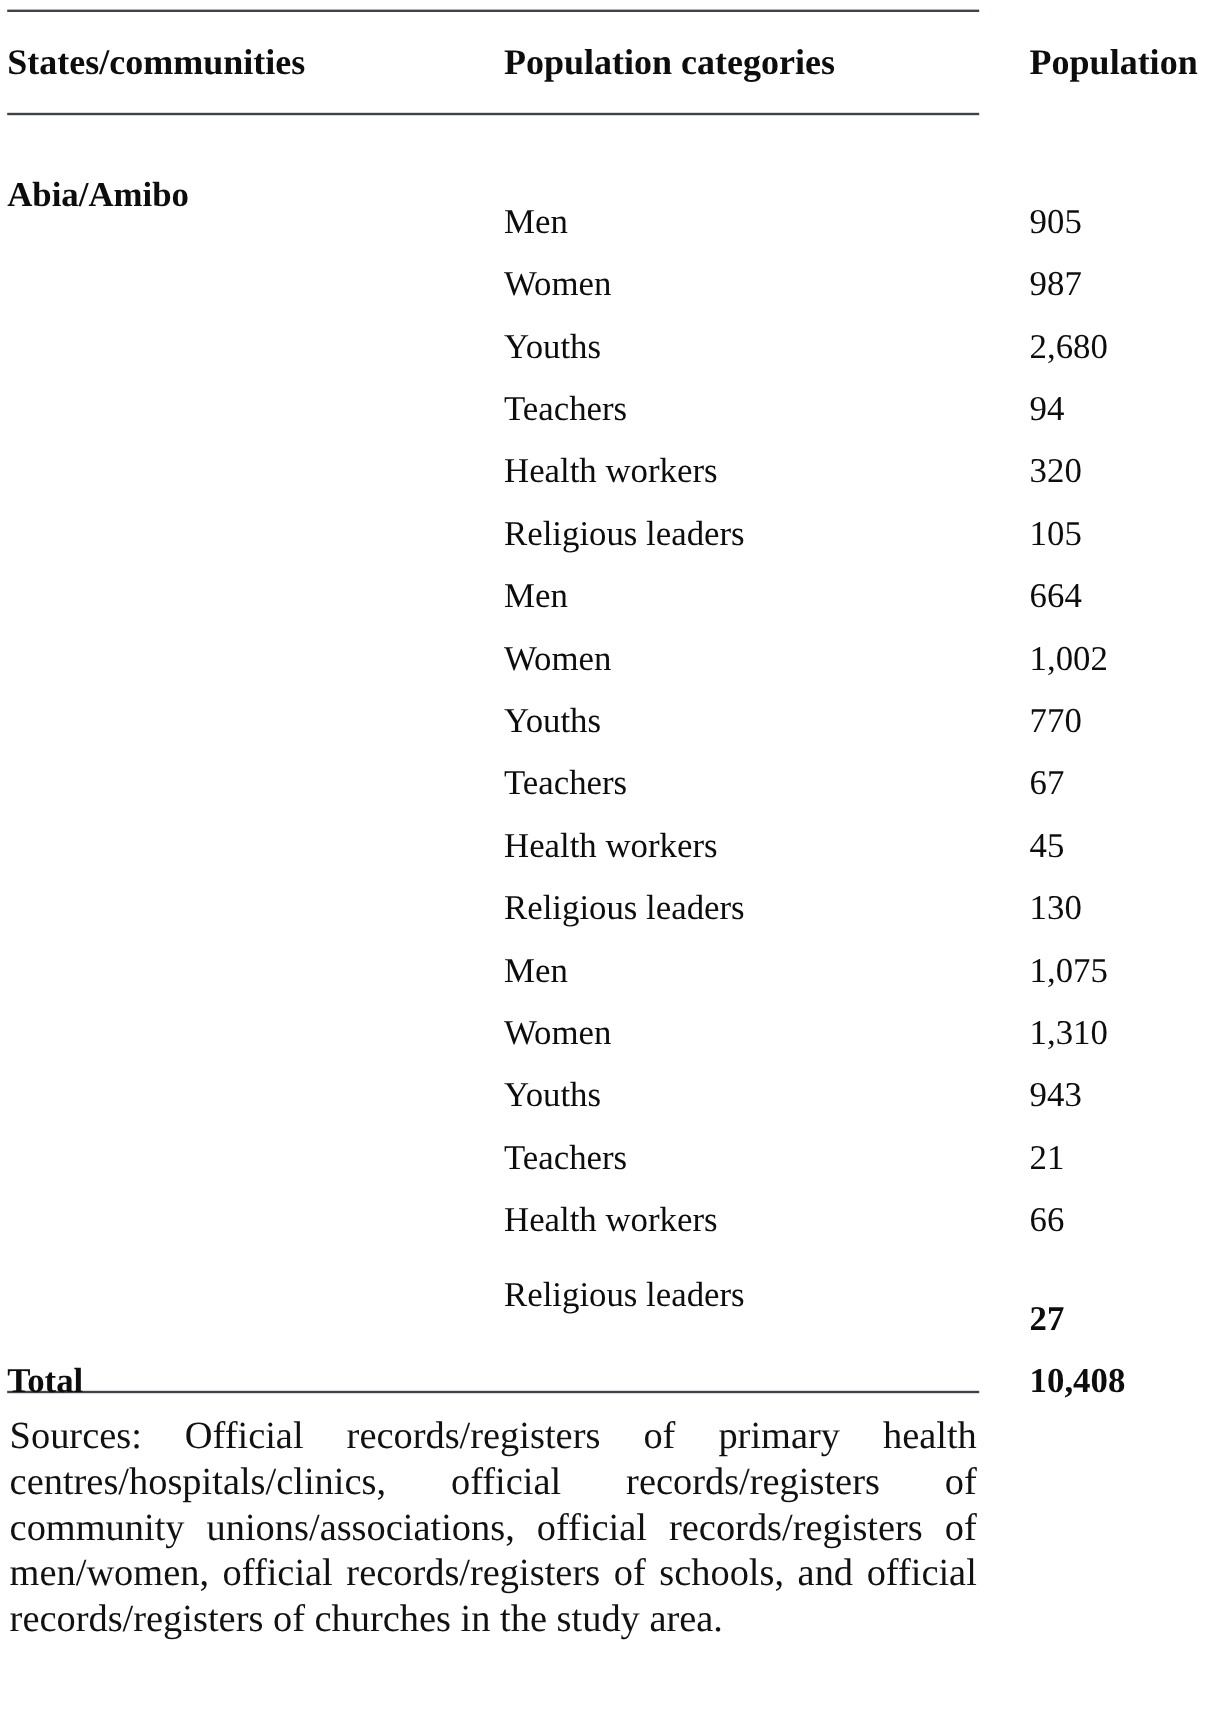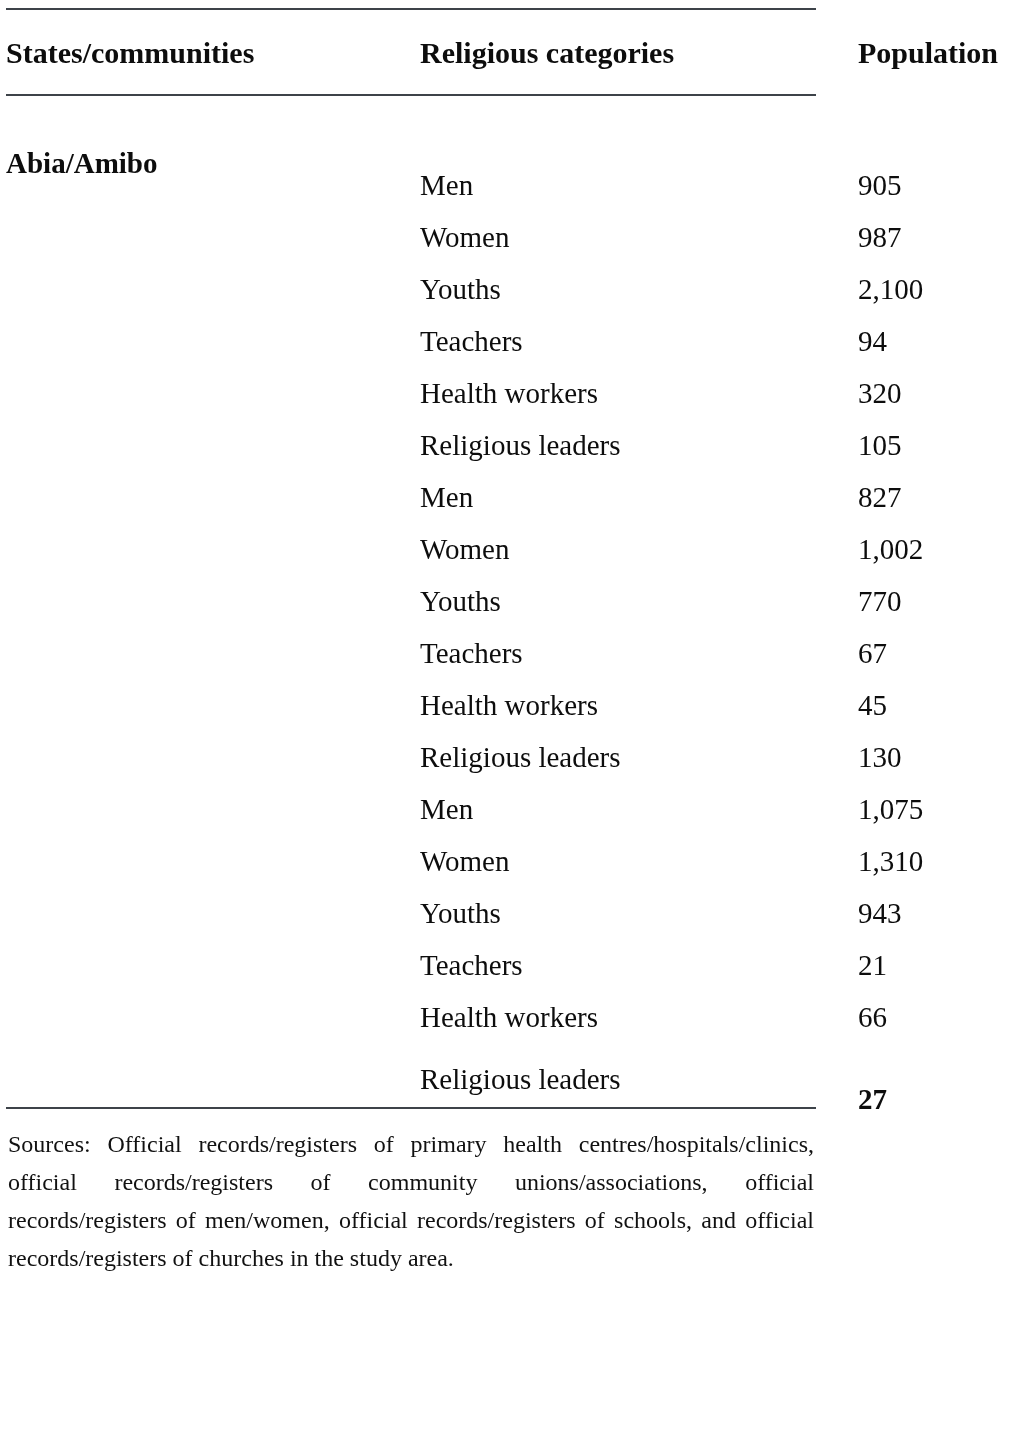--- a/index.html
+++ b/index.html
@@ -47,37 +47,37 @@
     white-space: nowrap;
     overflow: visible;
   }
   .bold { font-weight: 700; margin-top: 40px; }
   .footer {
     margin-top: 2px;
     padding: 14px 2px 0 2px;
   }
   .footer p {
     margin: 0;
-    font-size: 24px;
+    font-size: 32px;
     line-height: 38px;
     text-align: justify;
     text-align-last: left;
     color: #111111;
   }
 </style>
 </head>
 <body>
 
 <div class="page">
 
   <hr class="rule">
 
   <div class="row header-row">
     <div class="cell">States/communities</div>
-    <div class="cell">Religious categories</div>
+    <div class="cell">Population categories</div>
     <div class="cell">Population</div>
   </div>
 
   <hr class="rule">
 
   <div class="tbody">
 
     <div class="row section-row">
       <div class="cell bold">Abia/Amibo</div>
       <div class="cell"></div>
@@ -89,42 +89,42 @@
       <div class="cell">905</div>
     </div>
     <div class="row data-row">
       <div class="cell"></div>
       <div class="cell">Women</div>
       <div class="cell">987</div>
     </div>
     <div class="row data-row">
       <div class="cell"></div>
       <div class="cell">Youths</div>
-      <div class="cell">2,100</div>
+      <div class="cell">2,680</div>
     </div>
     <div class="row data-row">
       <div class="cell"></div>
       <div class="cell">Teachers</div>
       <div class="cell">94</div>
     </div>
     <div class="row data-row">
       <div class="cell"></div>
       <div class="cell">Health workers</div>
       <div class="cell">320</div>
     </div>
     <div class="row data-row">
       <div class="cell"></div>
       <div class="cell">Religious leaders</div>
       <div class="cell">105</div>
     </div>
 
     <div class="row data-row">
       <div class="cell"></div>
       <div class="cell">Men</div>
-      <div class="cell">827</div>
+      <div class="cell">664</div>
     </div>
     <div class="row data-row">
       <div class="cell"></div>
       <div class="cell">Women</div>
       <div class="cell">1,002</div>
     </div>
     <div class="row data-row">
       <div class="cell"></div>
       <div class="cell">Youths</div>
       <div class="cell">770</div>
@@ -169,20 +169,25 @@
       <div class="cell"></div>
       <div class="cell">Health workers</div>
       <div class="cell">66</div>
     </div>
     <div class="row data-row">
       <div class="cell"></div>
       <div class="cell">Religious leaders</div>
       <div class="cell bold">27</div>
     </div>
 
+    <div class="row total-row">
+      <div class="cell bold">Total</div>
+      <div class="cell"></div>
+      <div class="cell bold">10,408</div>
+    </div>
 
   </div>
 
   <hr class="rule">
 
   <div class="footer">
     <p>Sources: Official records/registers of primary health centres/hospitals/clinics, official records/registers of community unions/associations, official records/registers of men/women, official records/registers of schools, and official records/registers of churches in the study area.</p>
   </div>
 
 </div>

